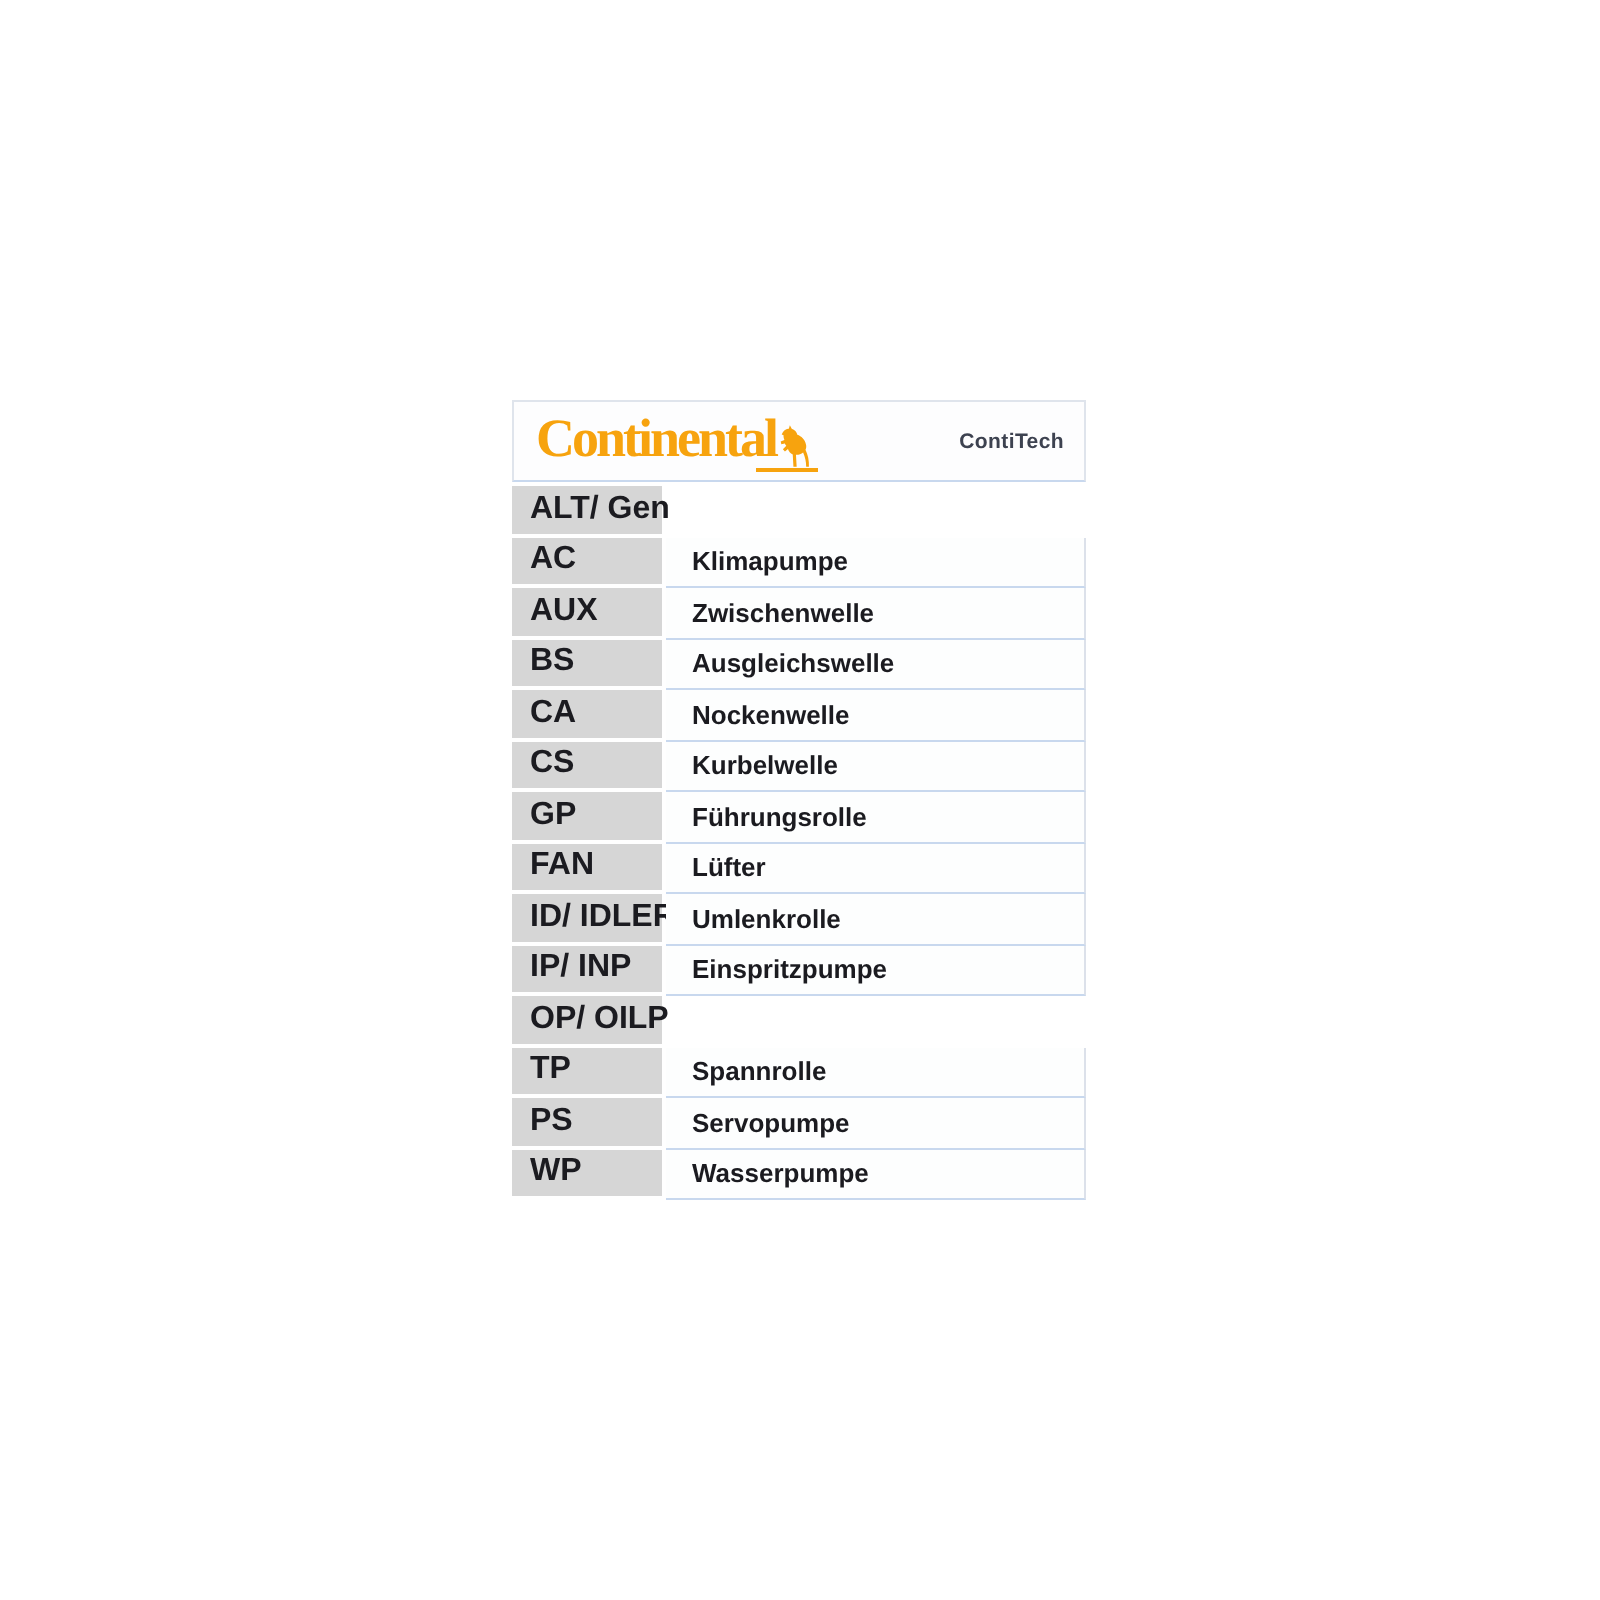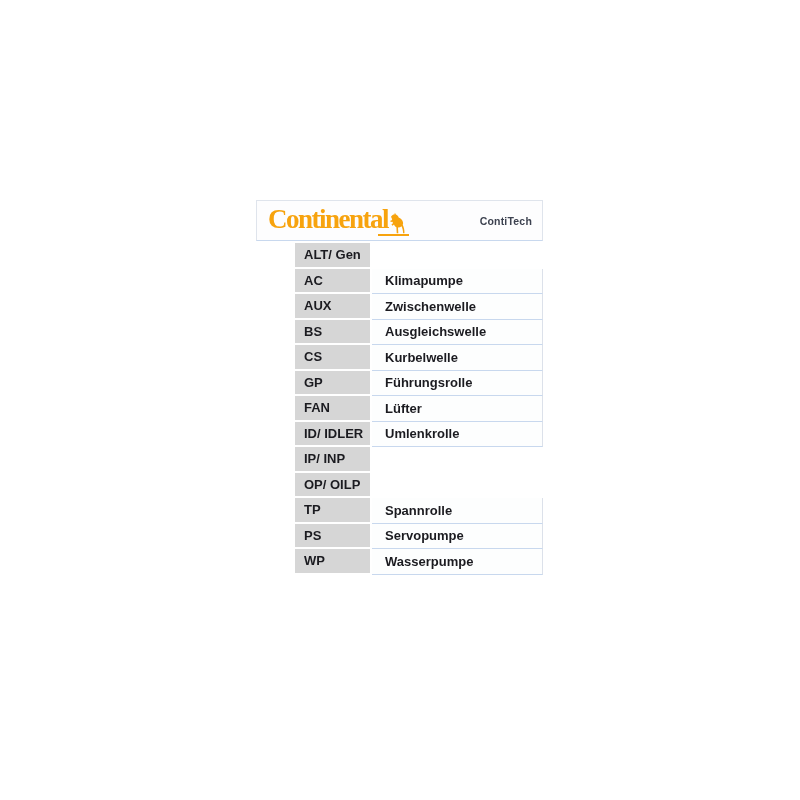--- a/index.html
+++ b/index.html
@@ -87,24 +87,23 @@
   .abbr-cell {
     box-sizing: border-box;
     width: 75px;
     margin-right: 2px;
     background: #d6d6d6;
     border-bottom: 2.5px solid #ffffff;
     display: flex;
     align-items: center;
     padding-left: 9px;
     font-weight: bold;
-    font-size: 13px;
+    font-size: 16px;
     color: #1b1b20;
     white-space: nowrap;
-    margin-left: 39px;
   }
   .term-cell {
     box-sizing: border-box;
     flex: 1;
     background: #fdfefe;
     border-bottom: 1px solid #c8d8ee;
     border-right: 1px solid #dce1ea;
     display: flex;
     align-items: center;
     padding-left: 13px;
@@ -159,37 +158,42 @@
       </div>
       <div class="row">
         <div class="abbr-cell">AUX</div>
         <div class="term-cell">Zwischenwelle</div>
       </div>
       <div class="row">
         <div class="abbr-cell">BS</div>
         <div class="term-cell">Ausgleichswelle</div>
       </div>
       <div class="row">
+        <div class="abbr-cell">CA</div>
+        <div class="term-cell">Nockenwelle</div>
+      </div>
+      <div class="row">
         <div class="abbr-cell">CS</div>
         <div class="term-cell">Kurbelwelle</div>
       </div>
       <div class="row">
         <div class="abbr-cell">GP</div>
         <div class="term-cell">Führungsrolle</div>
       </div>
       <div class="row">
         <div class="abbr-cell">FAN</div>
         <div class="term-cell">Lüfter</div>
       </div>
       <div class="row">
         <div class="abbr-cell">ID/ IDLER</div>
         <div class="term-cell">Umlenkrolle</div>
       </div>
       <div class="row">
         <div class="abbr-cell">IP/ INP</div>
+        <div class="term-cell">Einspritzpumpe</div>
       </div>
       <div class="row">
         <div class="abbr-cell">OP/ OILP</div>
       </div>
       <div class="row">
         <div class="abbr-cell">TP</div>
         <div class="term-cell">Spannrolle</div>
       </div>
       <div class="row">
         <div class="abbr-cell">PS</div>

